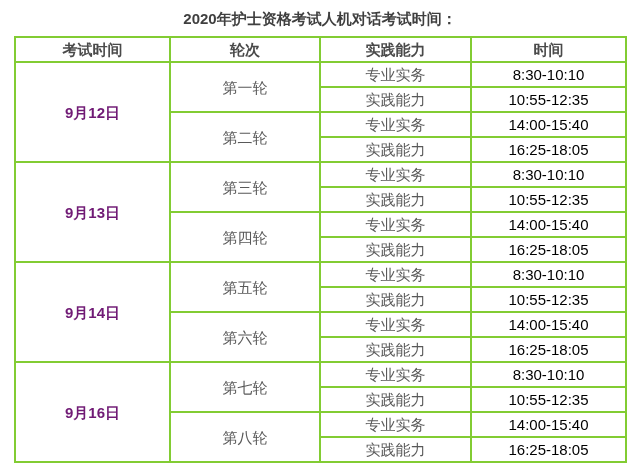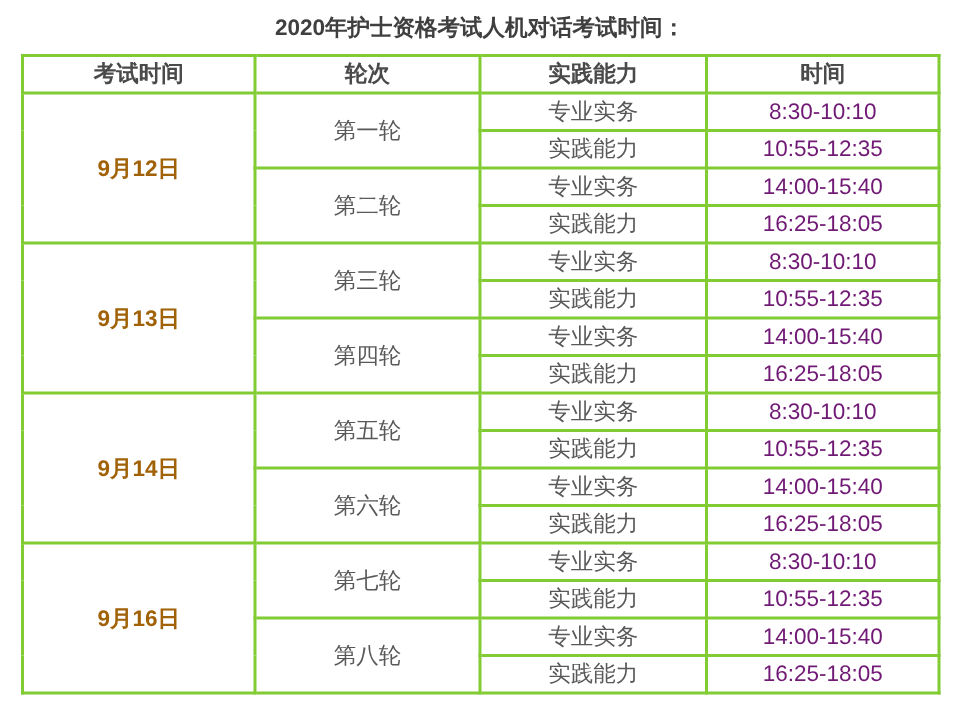--- a/index.html
+++ b/index.html
@@ -45,24 +45,24 @@
   .schedule th {
     font-weight: bold;
     color: #4a4a4a;
   }
   .schedule td {
     color: #595959;
     font-weight: normal;
   }
   .schedule td.date-cell {
     font-weight: bold;
-    color: #a16207;
+    color: #701a75;
   }
   .schedule td.time-cell {
-    color: #701a75;
+    color: #000000;
   }
 </style>
 </head>
 <body>
 
 <div class="page">
   <div class="title">2020年护士资格考试人机对话考试时间：</div>
 
   <table class="schedule">
     <colgroup>

